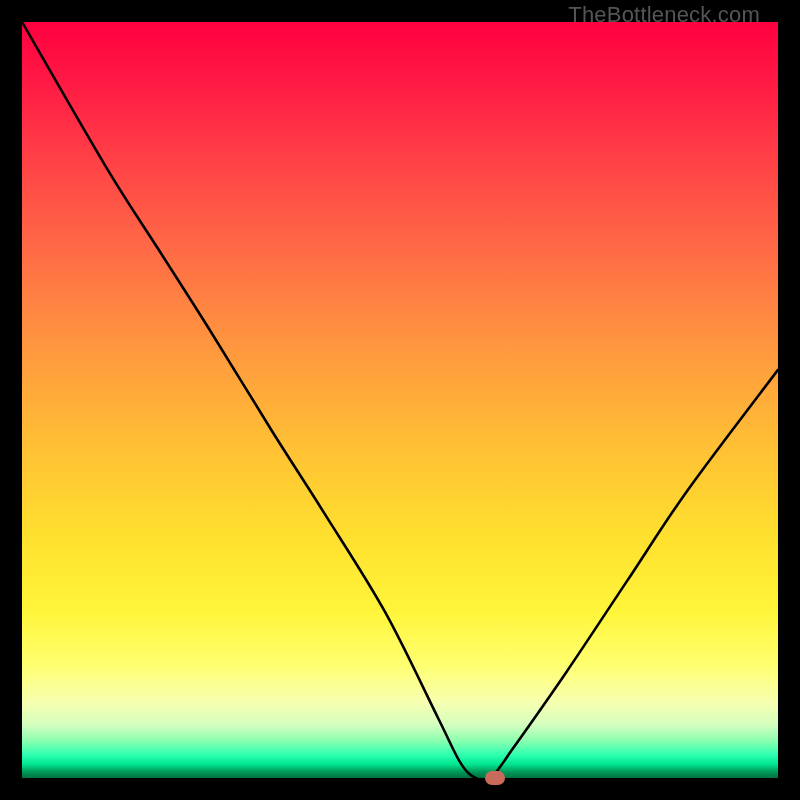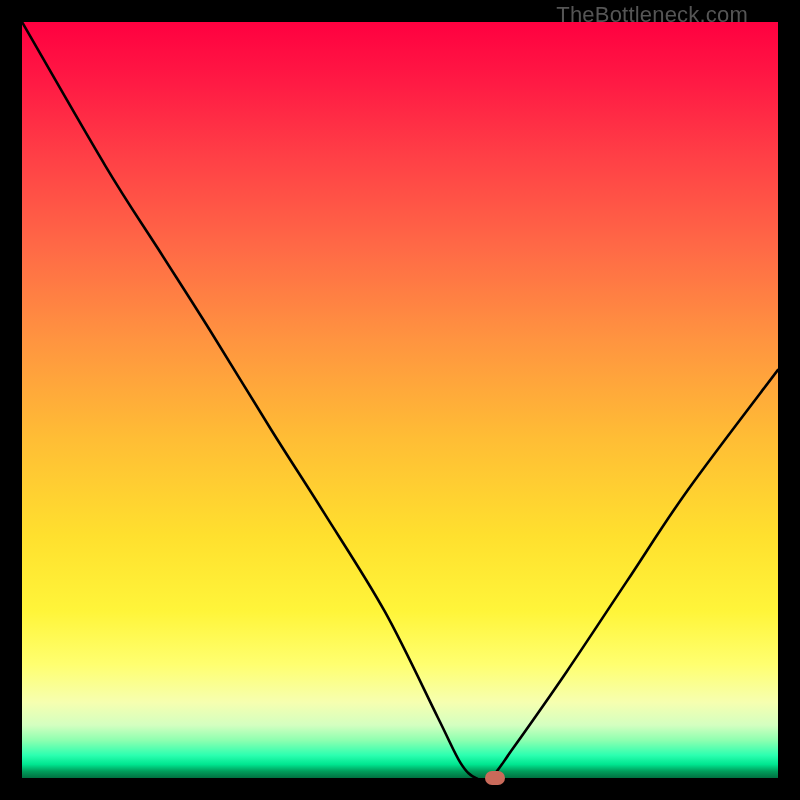--- a/index.html
+++ b/index.html
@@ -7,20 +7,21 @@
     padding: 0;
     background: #000;
     width: 800px;
     height: 800px;
     overflow: hidden;
   }
   .container {
     position: relative;
     width: 760px;
     height: 800px;
+    padding-left: 12px;
   }
   .watermark {
     position: absolute;
     top: 2px;
     right: 12px;
     color: #555;
     font-family: Arial, Helvetica, sans-serif;
     font-size: 22px;
     font-weight: 500;
     letter-spacing: 0.2px;

